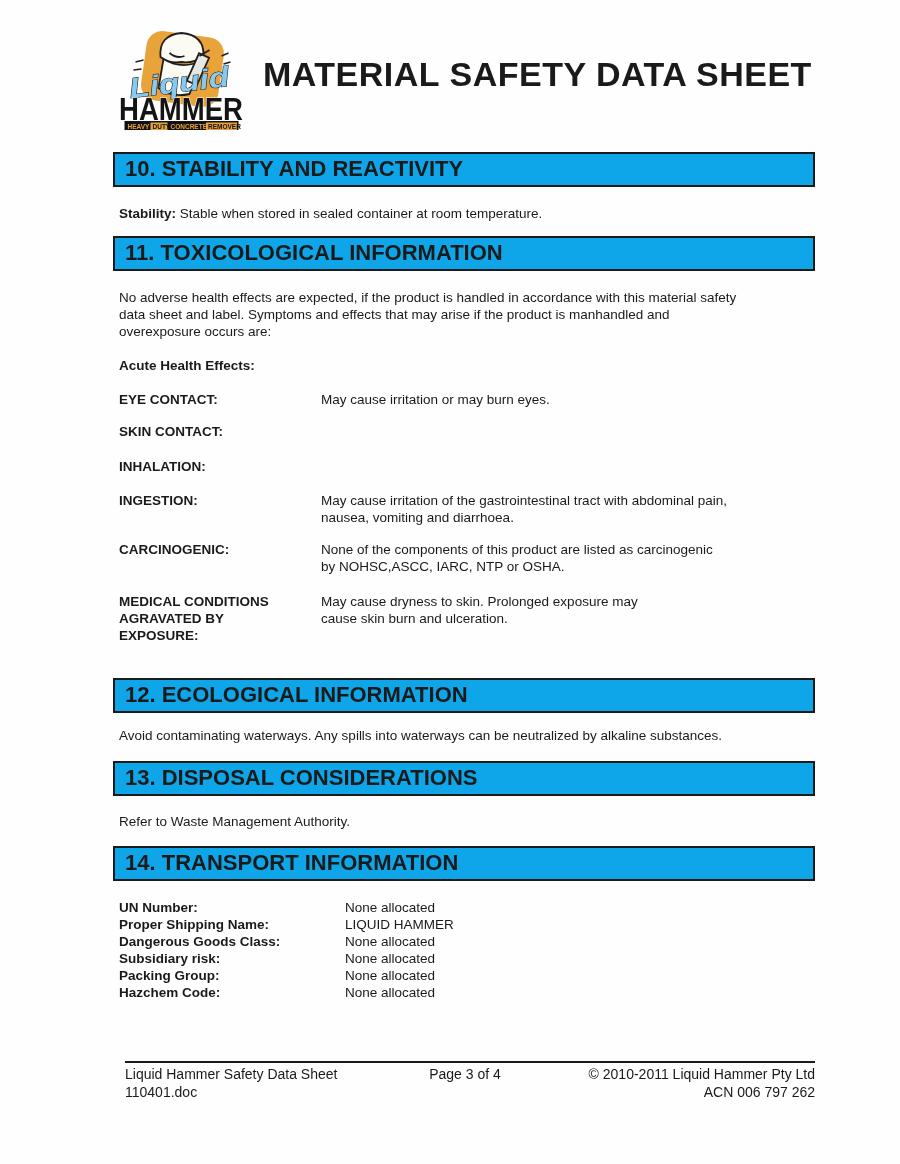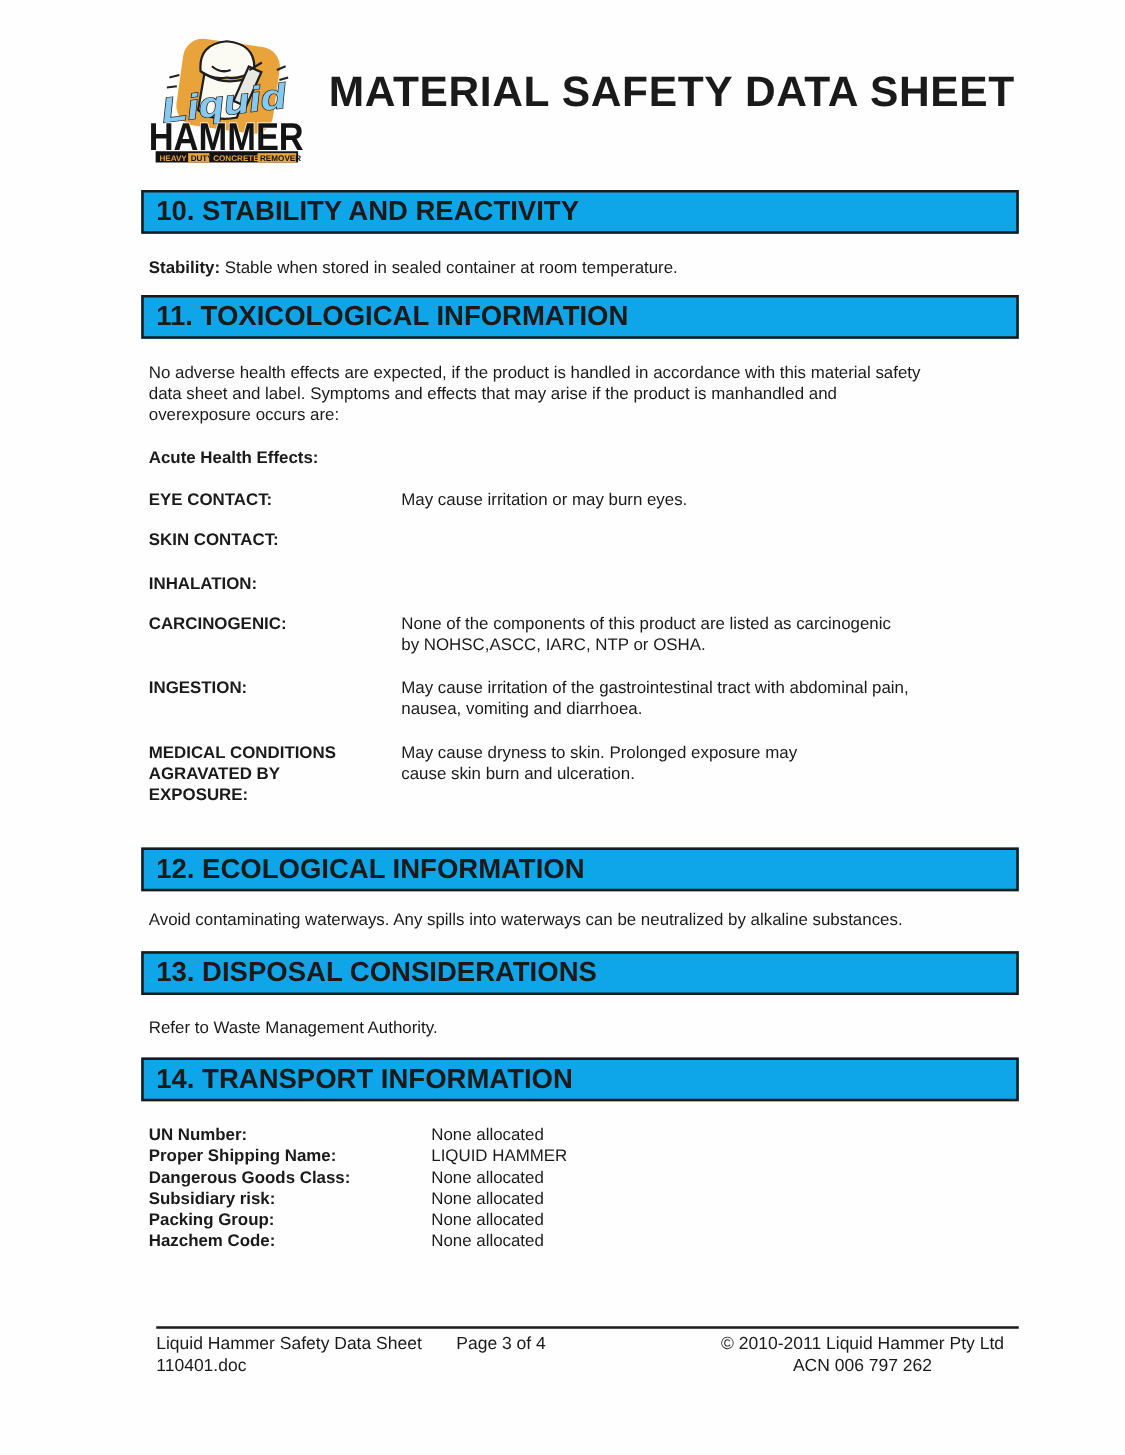--- a/index.html
+++ b/index.html
@@ -22,22 +22,22 @@
   .bold { font-weight:bold; }
   .defrow { display:flex; margin-left:6px; font-size:13.5px; line-height:17px; }
   .defrow .lbl { width:202px; flex:none; font-weight:bold; white-space:pre-line; }
   .defrow .val { white-space:pre-line; flex:1; }
   .transport .lbl { width:226px; }
   footer.pagefoot {
     margin:60px 85px 0 125px; border-top:2px solid #1a1a1a; padding-top:2px;
     display:flex; font-size:14px; line-height:18px;
   }
   .f-left { width:240px; flex:none; }
-  .f-center { flex:1; }
-  .f-right { width:250px; flex:none; text-align:center; }
+  .f-center { flex:1; text-align:center; }
+  .f-right { width:250px; flex:none; text-align:right; }
   svg text { font-family:"Liberation Sans","DejaVu Sans",sans-serif; }
 </style>
 </head>
 <body>
 
 <div class="page">
 
   <header class="masthead">
     <svg class="logo" viewBox="0 0 135 104" aria-hidden="true">
       <rect x="30" y="8" width="78" height="70" rx="16" transform="rotate(8 69 43)" fill="#E9A33B"></rect>
@@ -87,29 +87,29 @@
     <div class="defrow" style="margin-top:17px">
       <span class="lbl">EYE CONTACT:</span>
       <span class="val">May cause irritation or may burn eyes.</span>
     </div>
     <div class="defrow" style="margin-top:15px">
       <span class="lbl">SKIN CONTACT:</span>
     </div>
     <div class="defrow" style="margin-top:18px">
       <span class="lbl">INHALATION:</span>
     </div>
+    <div class="defrow" style="margin-top:17px">
+      <span class="lbl">INGESTION:</span>
+      <span class="val">May cause irritation of the gastrointestinal tract with abdominal pain,
+nausea, vomiting and diarrhoea.</span>
+    </div>
     <div class="defrow" style="margin-top:15px">
       <span class="lbl">CARCINOGENIC:</span>
       <span class="val">None of the components of this product are listed as carcinogenic
 by NOHSC,ASCC, IARC, NTP or OSHA.</span>
-    </div>
-    <div class="defrow" style="margin-top:17px">
-      <span class="lbl">INGESTION:</span>
-      <span class="val">May cause irritation of the gastrointestinal tract with abdominal pain,
-nausea, vomiting and diarrhoea.</span>
     </div>
     <div class="defrow" style="margin-top:18px">
       <span class="lbl">MEDICAL CONDITIONS
 AGRAVATED BY
 EXPOSURE:</span>
       <span class="val">May cause dryness to skin. Prolonged exposure may
 cause skin burn and ulceration.</span>
     </div>
 
     <div class="sec-box" style="margin-top:34px">

